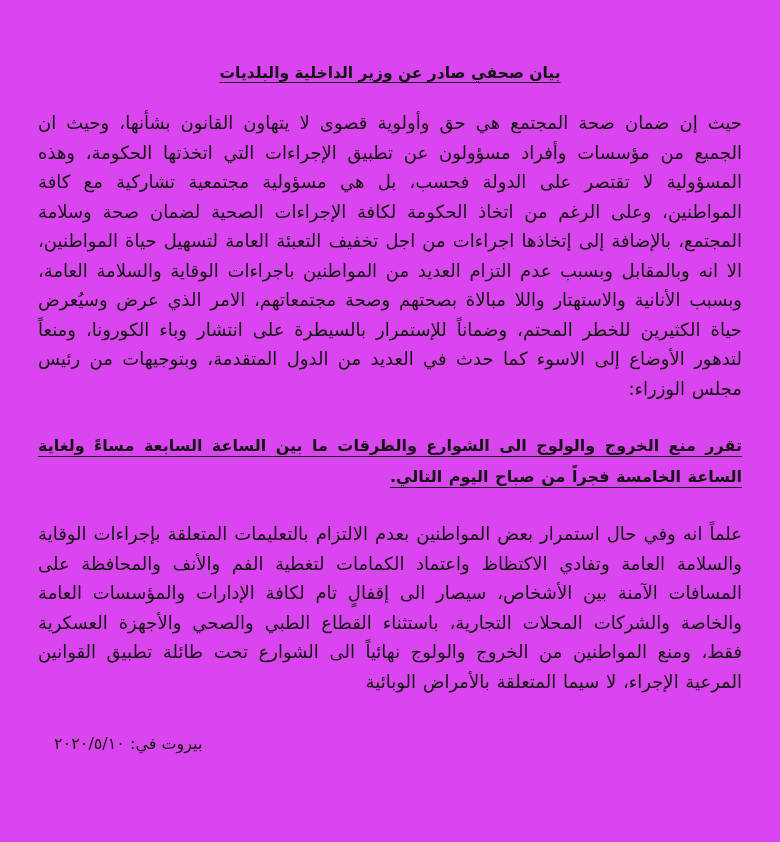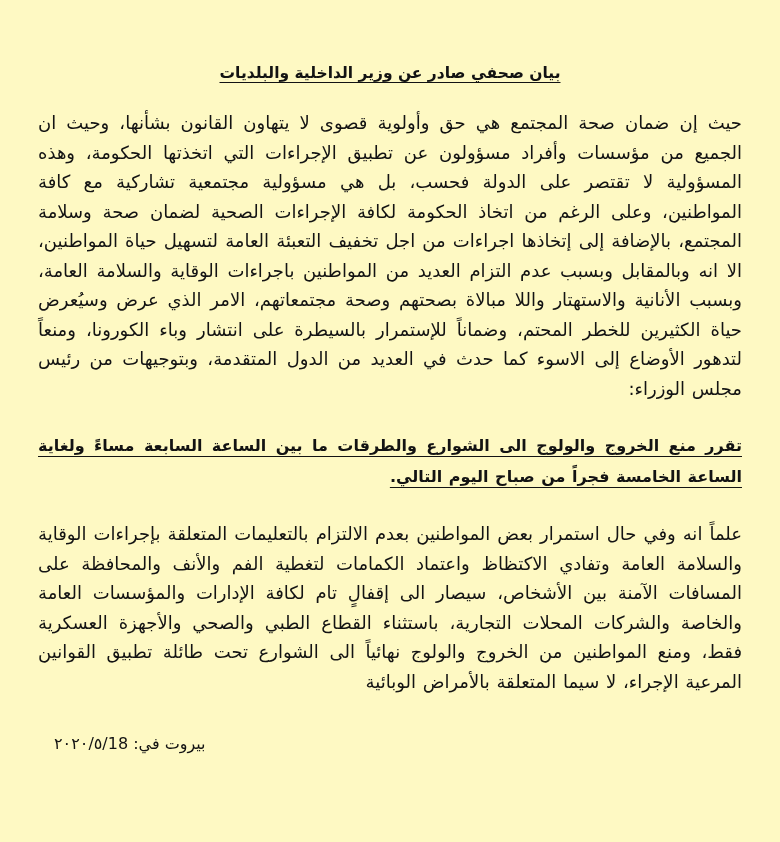--- a/index.html
+++ b/index.html
@@ -5,21 +5,21 @@
   html, body {
     margin: 0;
     padding: 0;
     background: #ffffff;
   }
   .page {
     position: relative;
     width: 780px;
     height: 842px;
     box-sizing: border-box;
-    background: #fef9c3;
+    background: #d946ef;
     direction: rtl;
     unicode-bidi: embed;
     padding: 64px 38px 0 38px;
     font-family: "DejaVu Sans", sans-serif;
     color: #131313;
     overflow: hidden;
   }
   .doc-title {
     margin: 0 0 26px 0;
     text-align: center;
@@ -62,15 +62,15 @@
 <div class="page">
 
   <h1 class="doc-title">بيان صحفي صادر عن وزير الداخلية والبلديات</h1>
 
   <p class="body-par">حيث إن ضمان صحة المجتمع هي حق وأولوية قصوى لا يتهاون القانون بشأنها، وحيث ان الجميع من مؤسسات وأفراد مسؤولون عن تطبيق الإجراءات التي اتخذتها الحكومة، وهذه المسؤولية لا تقتصر على الدولة فحسب، بل هي مسؤولية مجتمعية تشاركية مع كافة المواطنين، وعلى الرغم من اتخاذ الحكومة لكافة الإجراءات الصحية لضمان صحة وسلامة المجتمع، بالإضافة إلى إتخاذها اجراءات من اجل تخفيف التعبئة العامة لتسهيل حياة المواطنين، الا انه وبالمقابل وبسبب عدم التزام العديد من المواطنين باجراءات الوقاية والسلامة العامة، وبسبب الأنانية والاستهتار واللا مبالاة بصحتهم وصحة مجتمعاتهم، الامر الذي عرض وسيُعرض حياة الكثيرين للخطر المحتم، وضماناً للإستمرار بالسيطرة على انتشار وباء الكورونا، ومنعاً لتدهور الأوضاع إلى الاسوء كما حدث في العديد من الدول المتقدمة، وبتوجيهات من رئيس مجلس الوزراء:</p>
 
   <p class="decision-par">تقرر منع الخروج والولوج الى الشوارع والطرقات ما بين الساعة السابعة مساءً ولغاية الساعة الخامسة فجراً من صباح اليوم التالي.</p>
 
   <p class="body-par">علماً انه وفي حال استمرار بعض المواطنين بعدم الالتزام بالتعليمات المتعلقة بإجراءات الوقاية والسلامة العامة وتفادي الاكتظاظ واعتماد الكمامات لتغطية الفم والأنف والمحافظة على المسافات الآمنة بين الأشخاص، سيصار الى إقفالٍ تام لكافة الإدارات والمؤسسات العامة والخاصة والشركات المحلات التجارية، باستثناء القطاع الطبي والصحي والأجهزة العسكرية فقط، ومنع المواطنين من الخروج والولوج نهائياً الى الشوارع تحت طائلة تطبيق القوانين المرعية الإجراء، لا سيما المتعلقة بالأمراض الوبائية</p>
 
-  <p class="dateline">بيروت في: ٢٠٢٠/٥/18</p>
+  <p class="dateline">بيروت في: ٢٠٢٠/٥/١٠</p>
 
 </div>
 
 </body></html>

